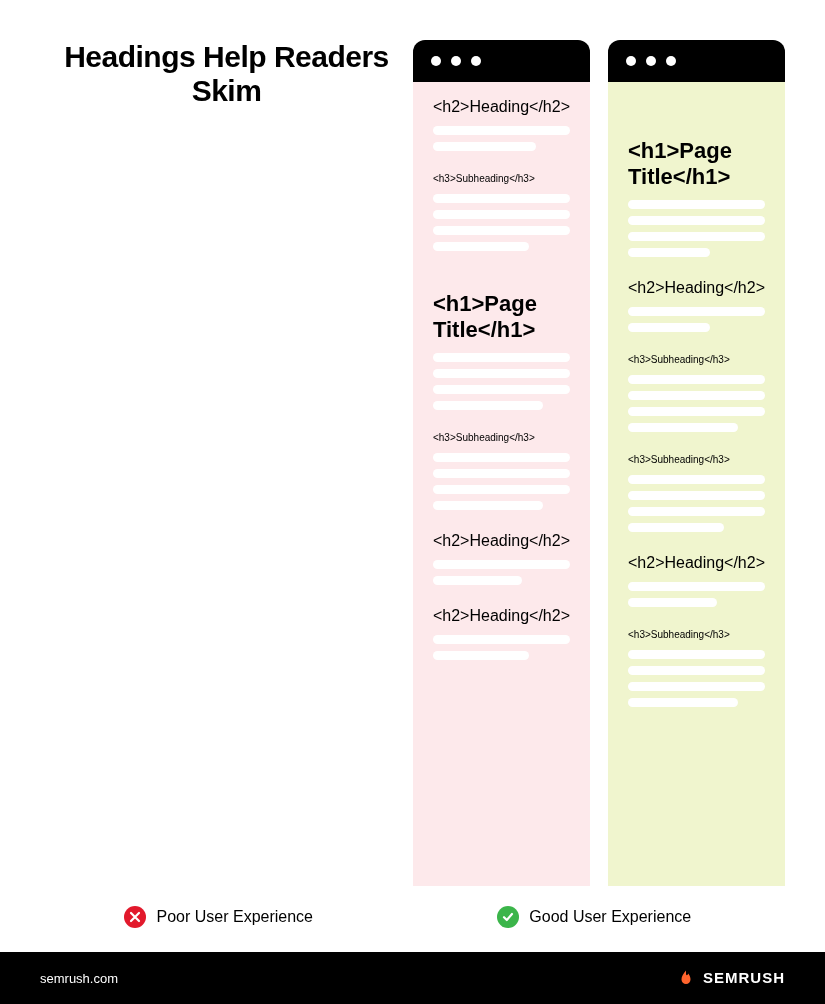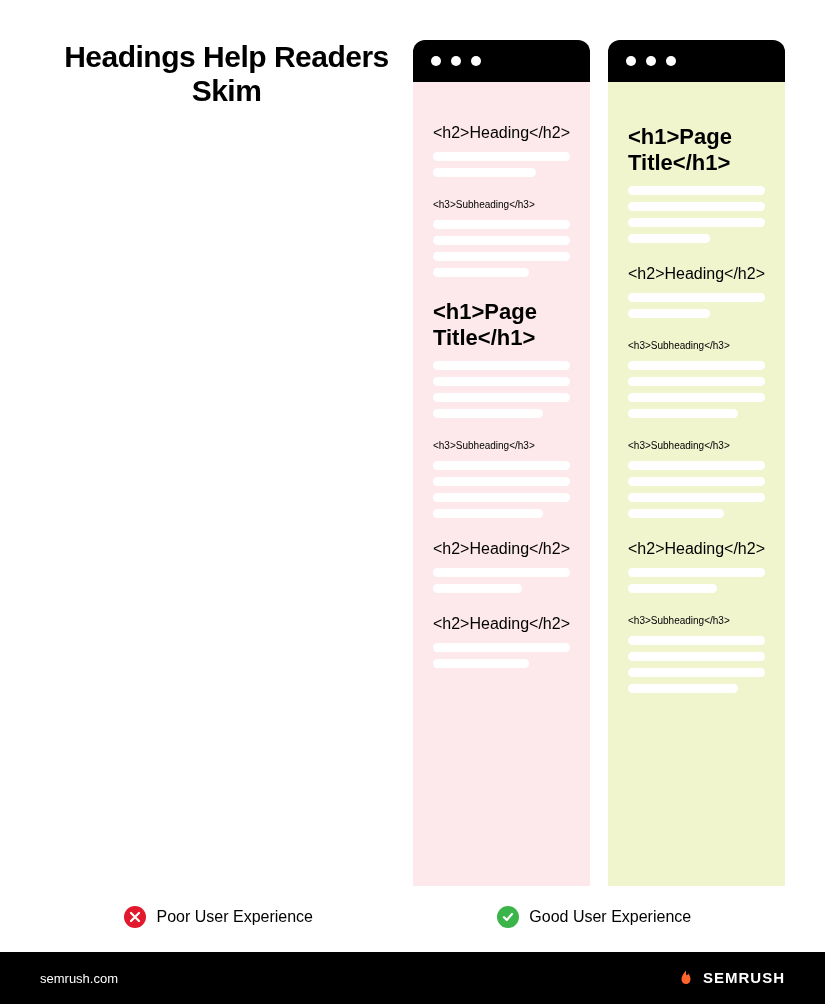--- a/index.html
+++ b/index.html
@@ -48,27 +48,27 @@
     gap: 10px;
   }
   .dot {
     width: 10px;
     height: 10px;
     border-radius: 50%;
     background: #fff;
   }
   .panel-body {
     flex: 1;
-    padding: 42px 20px 10px 20px;
+    padding: 16px 20px 10px 20px;
   }
   .hline {
     color: #000;
     margin-bottom: 10px;
   }
-  .h1line { font-size: 22px; font-weight: 600; }
+  .h1line { font-size: 22px; font-weight: 600; margin-top: 40px; }
   .h2line { font-size: 16px; font-weight: 500; }
   .h3line { font-size: 10px; font-weight: 400; }
   .bars {
     margin-bottom: 22px;
   }
   .bar {
     background: #fff;
     height: 9px;
     border-radius: 5px;
     margin-bottom: 7px;

